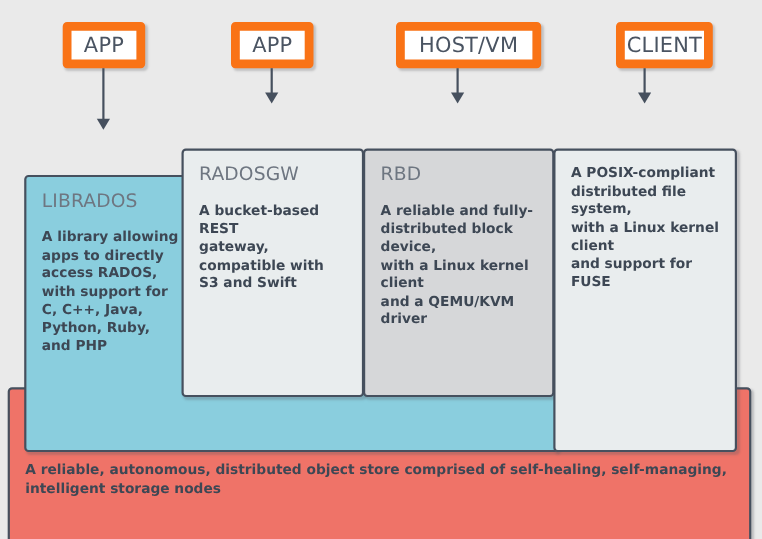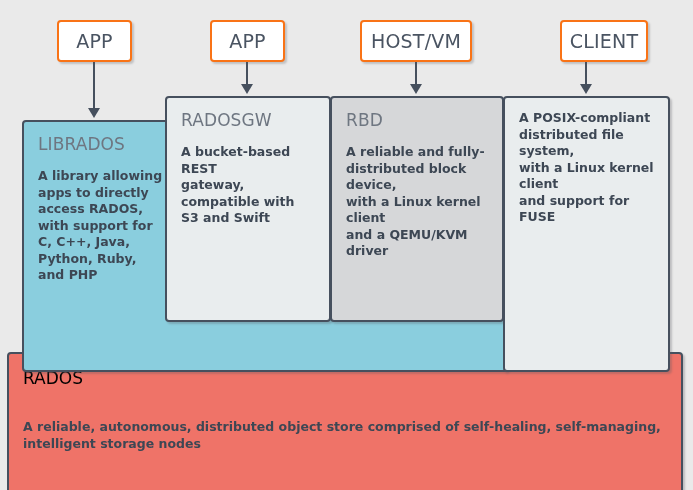--- a/index.html
+++ b/index.html
@@ -17,21 +17,21 @@
     position: relative;
     width: 693px;
     height: 490px;
     background: #eaeaea;
   }
 
   
   .toplabel {
     position: absolute;
     background: #ffffff;
-    border: 2px solid #f97316;
+    border: 8px solid #f97316;
     border-radius: 4px;
     box-sizing: border-box;
     display: flex;
     align-items: center;
     justify-content: center;
     color: #4a5462;
     font-size: 19px;
     font-family: "DejaVu Sans", sans-serif;
     letter-spacing: 0.2px;
     box-shadow: 2px 2px 2px rgba(90,90,95,0.28);
@@ -54,20 +54,21 @@
 
   
   .svcbox {
     position: absolute;
     box-sizing: border-box;
     border: 2px solid #46505e;
     border-radius: 4px;
     padding: 12px 14px 10px 14px;
     box-shadow: 2px 2px 2px rgba(90,90,95,0.30);
     overflow: hidden;
+    margin-top: 39px;
   }
   .svcbox .title {
     color: #6e7681;
     font-size: 17px;
     line-height: 20px;
     letter-spacing: 0.1px;
     margin: 0 0 14px 0;
     font-family: "DejaVu Sans", sans-serif;
     white-space: nowrap;
   }
@@ -117,21 +118,21 @@
 <body>
 
 <div id="canvas">
 
   <div class="toplabel" id="tl-0" style="left:57px;  top:20px; width:75px;  height:42px;">
     <span>APP</span>
   </div>
   <div class="toplabel" id="tl-1" style="left:210px; top:20px; width:75px;  height:42px;">
     <span>APP</span>
   </div>
-  <div class="toplabel" id="tl-2" style="left:360px; top:20px; width:112px; height:42px;">
+  <div class="toplabel" id="tl-2" style="left:360px; top:20px; width:132px; height:42px;">
     <span>HOST/VM</span>
   </div>
   <div class="toplabel" id="tl-3" style="left:560px; top:20px; width:88px;  height:42px;">
     <span>CLIENT</span>
   </div>
 
   <div class="arrow-line" style="left:93px;  top:62px; height:48px;"></div>
   <div class="arrow-head" style="left:88px;  top:108px;"></div>
 
   <div class="arrow-line" style="left:246px; top:62px; height:24px;"></div>

